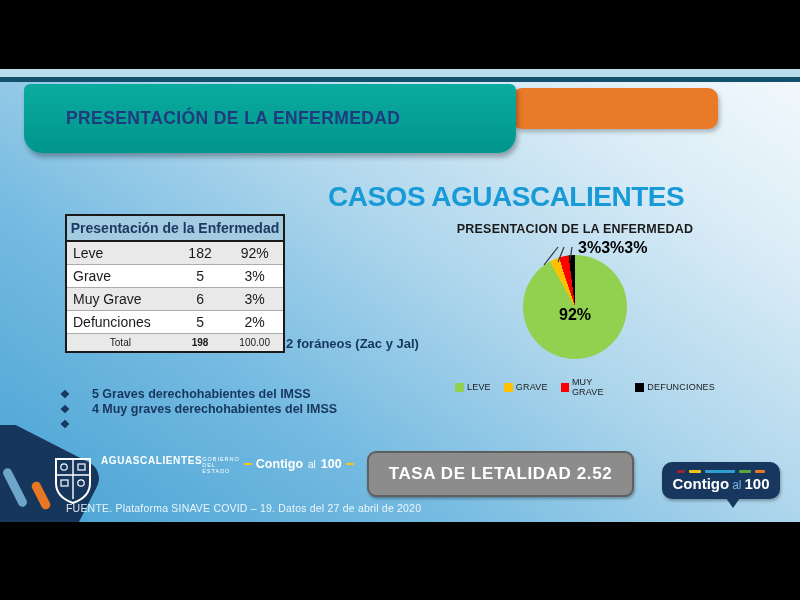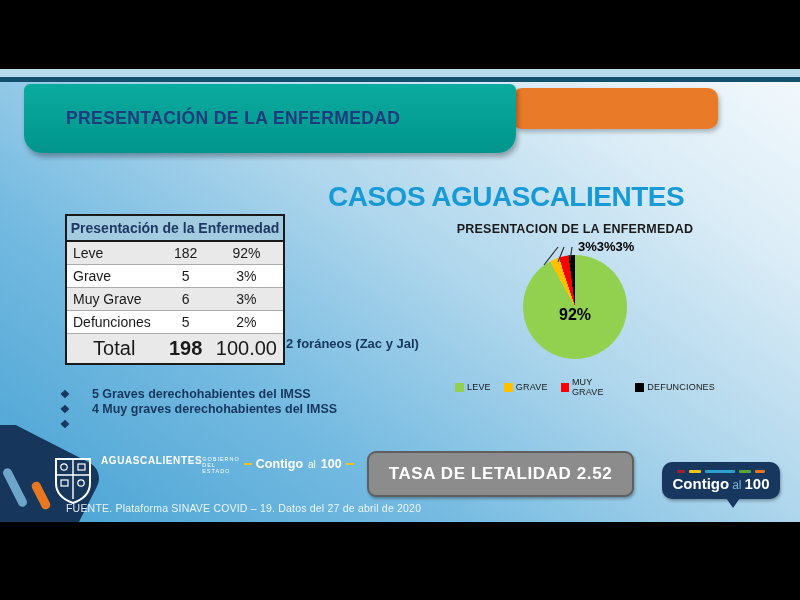--- a/index.html
+++ b/index.html
@@ -21,32 +21,32 @@
   
   #tbl{position:absolute;left:65px;top:145px;width:220px;border-collapse:collapse;
        border:2px solid #1a1a1a;font-size:14px;color:#1a1a1a;background:#fff;}
   #tbl th{background:#a3cce0;color:#1f3864;font-weight:bold;font-size:14px;
           border-bottom:2px solid #1a1a1a;padding:4px 2px;text-align:center;}
   #tbl td{padding:3px 6px;border-top:1px solid #ababab;}
   #tbl tr.alt td{background:#e9e9e9;}
   #tbl td.lbl{text-align:left;width:106px;}
   #tbl td.val{text-align:center;width:52px;}
   #tbl td.pct{text-align:center;width:54px;}
-  #tbl tr.total td{font-size:20px;margin-left:12px;}
+  #tbl tr.total td{font-size:10px;margin-left:12px;}
   #tbl tr.total td.lbl{text-align:center;}
   #tbl tr.total td.val{font-weight:bold;}
   #foraneos{position:absolute;left:286px;top:267px;font-size:13px;font-weight:bold;color:#17365d;}
   
   #casos-title{position:absolute;left:328px;top:112px;font-size:28px;font-weight:bold;color:#189ad6;letter-spacing:-.5px;}
   #pie-title{position:absolute;left:425px;top:153px;width:300px;text-align:center;
              font-size:12.5px;font-weight:bold;color:#1a1a1a;letter-spacing:.2px;}
   #pie{position:absolute;left:523px;top:186px;width:104px;height:104px;border-radius:50%;}
   #pie-inner-label{position:absolute;left:523px;top:237px;width:104px;text-align:center;
                    font-size:16px;font-weight:bold;color:#000;}
-  #pie-outer-label{position:absolute;left:578px;top:170px;font-size:13px;font-weight:bold;color:#000;}
+  #pie-outer-label{position:absolute;left:578px;top:170px;font-size:16px;font-weight:bold;color:#000;}
   #leader-lines{position:absolute;left:520px;top:168px;}
   #legend{position:absolute;left:455px;top:308px;width:260px;display:flex;gap:13px;align-items:center;
           justify-content:center;}
   .leg-item{display:flex;align-items:center;gap:3px;}
   .leg-sw{width:9px;height:9px;display:inline-block;}
   .leg-tx{font-size:9px;color:#1a1a1a;letter-spacing:.2px;}
   
   #bullets{position:absolute;left:60px;top:318px;color:#17365d;font-weight:bold;font-size:12.5px;}
   .brow{display:flex;gap:22px;line-height:15px;}
   .bglyph{font-size:11px;}

